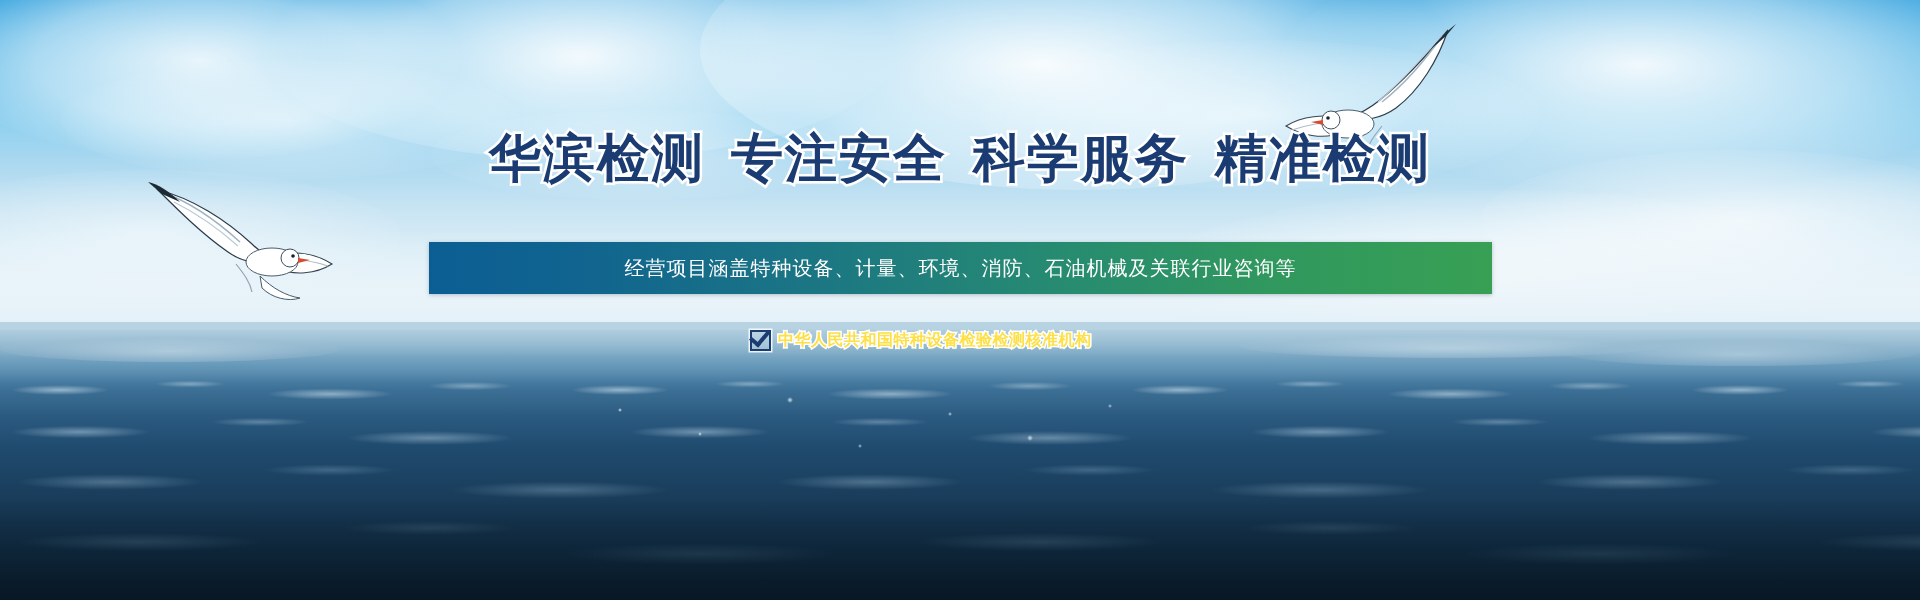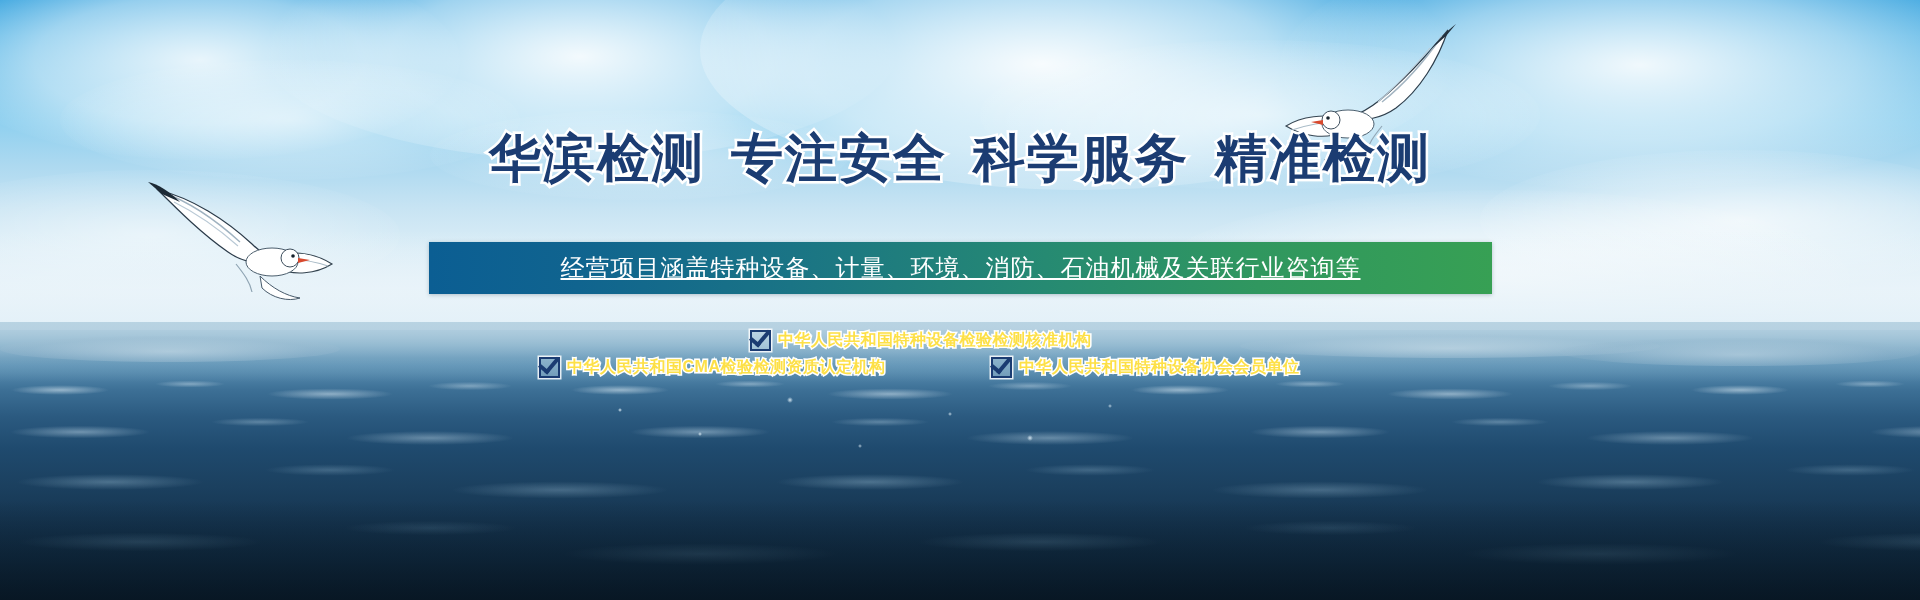--- a/index.html
+++ b/index.html
@@ -148,22 +148,22 @@
   .headline .seg{display:inline-block;}
   .headline .gap{display:inline-block;width:26px;}
 
   .greenbar{
     position:absolute;left:429px;top:242px;width:1063px;height:52px;
     background:linear-gradient(to right,#0b5e93 0%,#10648f 14%,#1a7485 34%,#268a72 58%,#30975f 78%,#37a054 100%);
     display:flex;align-items:center;justify-content:center;
     box-shadow:0 1px 4px rgba(10,40,60,.25);
   }
   .greenbar .gbtext{
-    color:#ffffff;font-size:24px;font-weight:normal;letter-spacing:1px;
-    white-space:nowrap;line-height:52px;text-decoration:underline;
+    color:#ffffff;font-size:20px;font-weight:normal;letter-spacing:1px;
+    white-space:nowrap;line-height:52px;
   }
 
   .bullets{
     position:absolute;left:0;top:330px;width:1920px;
     display:flex;flex-direction:column;align-items:center;gap:6px;
   }
   .brow{display:flex;flex-direction:row;align-items:center;justify-content:center;}
   .bitem{
     display:flex;flex-direction:row;align-items:center;
     white-space:nowrap;
@@ -268,26 +268,16 @@
       <span class="gbtext">经营项目涵盖特种设备、计量、环境、消防、石油机械及关联行业咨询等</span>
     </div>
 
     <div class="bullets">
       <div class="brow">
         <div class="bitem left">
           <span class="chk"></span>
           <span class="btext">中华人民共和国特种设备检验检测核准机构</span>
         </div>
       </div>
-      <div class="brow">
-        <div class="bitem left">
-          <span class="chk"></span>
-          <span class="btext">中华人民共和国CMA检验检测资质认定机构</span>
-        </div>
-        <div class="bitem right">
-          <span class="chk"></span>
-          <span class="btext">中华人民共和国特种设备协会会员单位</span>
-        </div>
-      </div>
     </div>
 
   </div>
 </div>
 
 </body></html>

